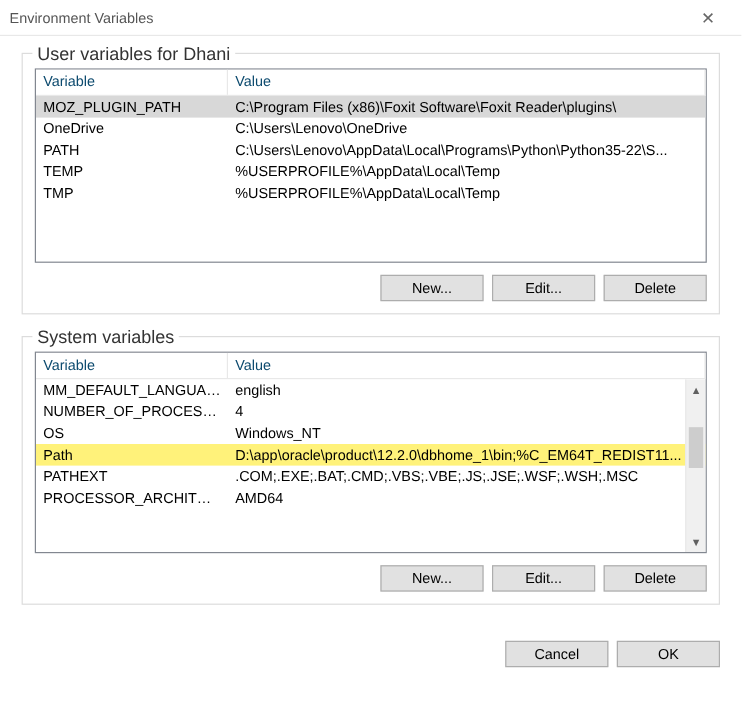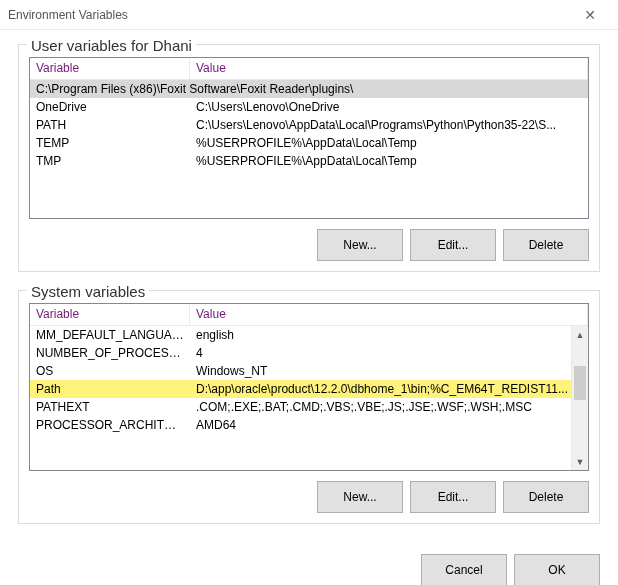--- a/index.html
+++ b/index.html
@@ -49,21 +49,21 @@
   position: relative;
 }
 .lv-header {
   display: flex;
   height: 22px;
   background: #fff;
   border-bottom: 1px solid #e8e8e8;
 }
 .lv-colh {
   padding: 3px 6px;
-  color: #701a75;
+  color: #0c4a6e;
   border-right: 1px solid #e8e8e8;
   font-size: 12px;
 }
 .col-var { width: 160px; flex-shrink: 0; }
 .col-val { flex: 1; }
 .lv-body { overflow: hidden; position: relative; height: 138px; }
 .lv-row {
   display: flex;
   height: 18px;
   line-height: 18px;
@@ -97,21 +97,21 @@
   background: #cdcdcd;
 }
 .btn-row {
   display: flex;
   justify-content: flex-end;
   gap: 7px;
   margin-top: 10px;
 }
 .btn {
   min-width: 86px;
-  height: 32px;
+  height: 22px;
   border: 1px solid #adadad;
   background: #e1e1e1;
   font-size: 12px;
   color: #000;
   padding: 0 12px;
   font-family: inherit;
 }
 .footer {
   display: flex;
   justify-content: flex-end;
@@ -133,20 +133,21 @@
 
   <fieldset class="groupbox">
     <div class="groupbox-label">User variables for Dhani</div>
     <div class="listview">
       <div class="lv-header">
         <div class="lv-colh col-var">Variable</div>
         <div class="lv-colh col-val">Value</div>
       </div>
       <div class="lv-body" id="user-body">
           <div class="lv-row selected">
+            <div class="lv-cell col-var">MOZ_PLUGIN_PATH</div>
             <div class="lv-cell col-val">C:\Program Files (x86)\Foxit Software\Foxit Reader\plugins\</div>
           </div>
           <div class="lv-row">
             <div class="lv-cell col-var">OneDrive</div>
             <div class="lv-cell col-val">C:\Users\Lenovo\OneDrive</div>
           </div>
           <div class="lv-row">
             <div class="lv-cell col-var">PATH</div>
             <div class="lv-cell col-val">C:\Users\Lenovo\AppData\Local\Programs\Python\Python35-22\S...</div>
           </div>

